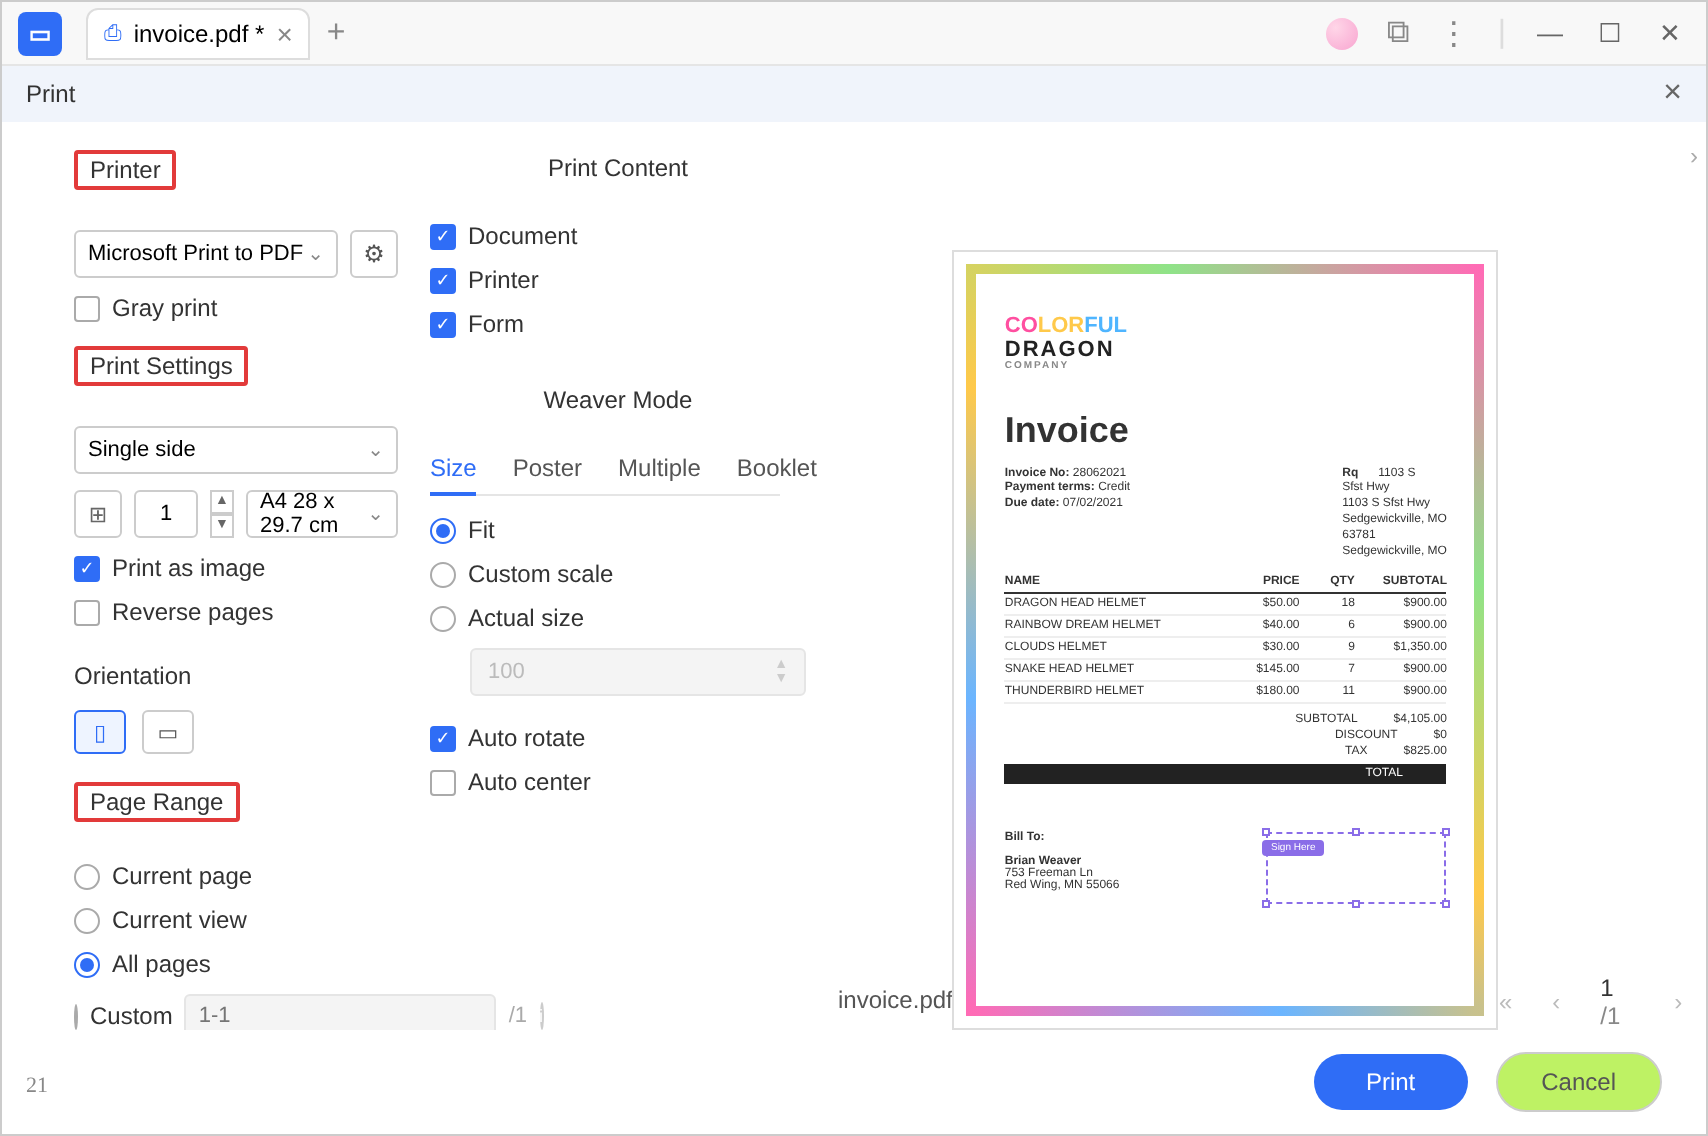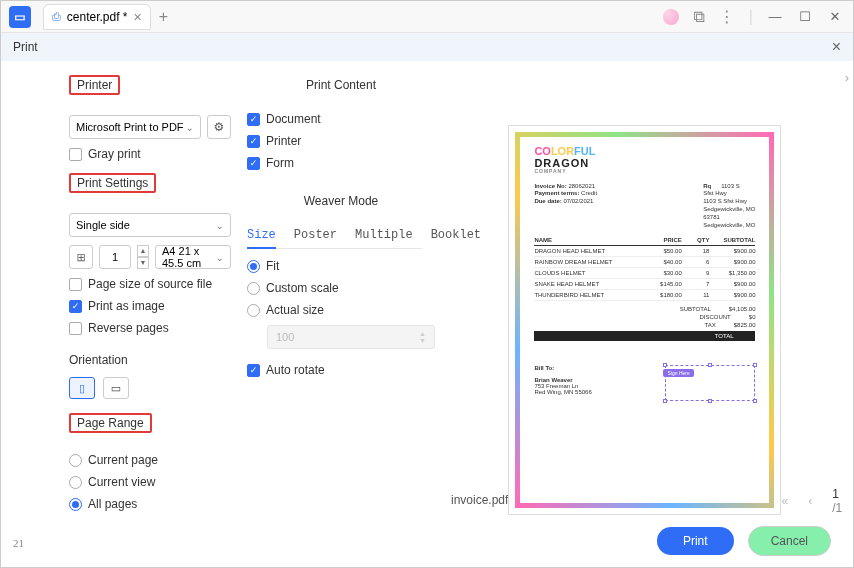--- a/index.html
+++ b/index.html
@@ -10,21 +10,21 @@
 .tab { height: 26px; background: #fff; border: 1px solid #ddd; border-radius: 6px 6px 0 0; display: flex; align-items: center; padding: 0 8px; font-size: 12px; gap: 6px; margin-left: 4px; }
 .tab-close { color: #888; font-size: 14px; cursor: pointer; }
 .tab-add { margin-left: 8px; color: #888; font-size: 16px; cursor: pointer; }
 .titlebar-right { margin-left: auto; display: flex; align-items: center; gap: 14px; padding-right: 10px; }
 .blob-icon { width: 16px; height: 16px; border-radius: 50%; background: radial-gradient(circle at 30% 30%, #ffd6e8, #f8a5d0); }
 .win-btn { width: 16px; color: #666; font-size: 13px; text-align: center; }
 
 .dialog-header { height: 28px; background: #f0f4fb; display: flex; align-items: center; padding: 0 12px; font-size: 12px; color: #333; }
 .dialog-close { margin-left: auto; color: #666; font-size: 16px; cursor: pointer; }
 
-.content { display: flex; height: calc(100% - 32px - 28px - 52px); margin-left: 32px; }
+.content { display: flex; height: calc(100% - 32px - 28px - 52px); }
 .col-left { width: 210px; padding: 14px 12px 0 36px; }
 .col-mid { width: 210px; padding: 14px 0 0 4px; text-align: center; }
 .col-right { flex: 1; padding: 14px 16px 0 16px; display: flex; flex-direction: row; align-items: flex-end; }
 
 .section-label { font-size: 12px; color: #333; margin-bottom: 10px; display: inline-block; }
 .highlighted { border: 2px solid #e23a3a; padding: 1px 6px; border-radius: 2px; }
 
 .select { width: 100%; height: 24px; border: 1px solid #ccc; border-radius: 3px; font-size: 11px; padding: 0 6px; display: flex; align-items: center; justify-content: space-between; background: #fff; }
 .select .chev { color: #888; font-size: 10px; }
 .row { display: flex; align-items: center; gap: 6px; margin-bottom: 8px; }
@@ -47,29 +47,29 @@
 
 .orient-btns { display: flex; gap: 8px; margin-bottom: 14px; }
 .orient-btn { width: 26px; height: 22px; border: 1px solid #ccc; border-radius: 3px; display: flex; align-items: center; justify-content: center; font-size: 11px; color: #555; }
 .orient-btn.active { border-color: #2f6df6; color: #2f6df6; background: #eef4ff; }
 
 .custom-input { flex: 1; height: 22px; background: #f4f4f4; border: 1px solid #e5e5e5; border-radius: 3px; font-size: 11px; color: #bbb; padding: 0 6px; }
 .slash { color: #aaa; font-size: 11px; }
 .info-icon { width: 14px; height: 14px; border-radius: 50%; background: #ccc; color: #fff; font-size: 9px; display: flex; align-items: center; justify-content: center; }
 
 .tabs { display: flex; gap: 18px; font-size: 12px; border-bottom: 1px solid #e5e5e5; margin-bottom: 10px; padding-bottom: 4px; width: 175px; }
-.mode-tab { color: #555; padding-bottom: 2px; font-family: Liberation Mono, monospace; }
+.mode-tab { color: #555; padding-bottom: 2px; }
 .mode-tab.active { color: #2f6df6; border-bottom: 2px solid #2f6df6; margin-bottom: -5px; padding-bottom: 3px; }
 
 .scale-input { width: 168px; height: 24px; background: #f4f4f4; border: 1px solid #e5e5e5; border-radius: 3px; font-size: 11px; color: #bbb; padding: 0 8px; display:flex; align-items:center; justify-content:space-between; margin-left: 20px; margin-bottom: 14px; }
 .scale-input .updown { display:flex; flex-direction:column; font-size:7px; color:#ccc; line-height:7px; }
 
 .preview-title { font-size: 12px; color: #555; margin-bottom: 8px; }
 .preview-frame { width: 280px; height: 390px; border: 1px solid #ddd; padding: 6px; background: #fff; }
-.preview-inner { width: 100%; height: 100%; border: 5px solid transparent; border-image: linear-gradient(45deg, #ff6bb5, #6bb5ff, #ffc94a, #8fe388, #ff6bb5) 1; padding: 8px 14px; position: relative; font-size: 8px; color: #333; }
+.preview-inner { width: 100%; height: 100%; border: 5px solid transparent; border-image: linear-gradient(45deg, #ff6bb5, #6bb5ff, #ffc94a, #8fe388, #ff6bb5) 1; padding: 20px 14px; position: relative; font-size: 8px; color: #333; }
 .logo { font-size: 11px; font-weight: bold; line-height: 1.1; }
 .logo .c1 { color: #ff4fa0; } .logo .c2 { color: #ffc94a; } .logo .c3 { color: #4fb5ff; }
 .logo .helmets { color: #222; letter-spacing: 1px; }
 .logo .company { font-size: 5px; color: #888; letter-spacing: 1px; }
 .invoice-h { font-size: 18px; font-weight: bold; margin-top: 18px; }
 .meta { display: flex; justify-content: space-between; margin-top: 8px; font-size: 6px; }
 .meta-left div, .meta-right div { line-height: 1.3; }
 .meta b { font-weight: bold; }
 .tbl { margin-top: 8px; }
 .tbl-head { display: flex; font-size: 6px; font-weight: bold; border-bottom: 1px solid #333; padding-bottom: 2px; }
@@ -85,33 +85,33 @@
 .sign-box { width: 90px; height: 36px; border: 1px dashed #8a6de8; position: relative; }
 .sign-tag { position: absolute; top: 3px; left: -3px; background: #8a6de8; color: #fff; font-size: 5px; padding: 1px 4px; border-radius: 2px; }
 .sign-handle { position:absolute; width:4px; height:4px; border:1px solid #8a6de8; background:#fff; }
 
 .pager { display: flex; align-items: center; gap: 20px; margin-top: 14px; font-size: 12px; color: #888; }
 .pager .pg-btn { color: #bbb; cursor: pointer; }
 .pager .current { color: #333; }
 
 .footer { position: absolute; bottom: 0; left: 0; right: 0; height: 52px; display: flex; align-items: center; justify-content: flex-end; gap: 14px; padding: 0 22px; background: #fff; }
 .btn-primary { background: #2f6df6; color: #fff; border: none; border-radius: 16px; padding: 7px 26px; font-size: 12px; cursor: pointer; }
-.btn-secondary { background: #86efac; color: #555; border: 1px solid #ccc; border-radius: 16px; padding: 7px 22px; font-size: 12px; cursor: pointer; }
+.btn-secondary { background: #bef264; color: #555; border: 1px solid #ccc; border-radius: 16px; padding: 7px 22px; font-size: 12px; cursor: pointer; }
 
 .side-caret { position: absolute; right: 4px; top: 70px; color: #aaa; font-size: 12px; }
 .bottom-left-num { position: absolute; left: 12px; bottom: 18px; font-size: 11px; color: #888; font-family: Liberation Serif, serif; }
 </style>
 </head>
 <body>
 
 <div class="titlebar">
   <div class="app-icon">▭</div>
   <div class="tab">
     <span style="color:#2f6df6;font-size:11px;">⎙</span>
-    <span>center.pdf *</span>
+    <span>invoice.pdf *</span>
     <span class="tab-close">×</span>
   </div>
   <span class="tab-add">+</span>
   <div class="titlebar-right">
     <div class="blob-icon"></div>
     <span style="color:#888;">⧉</span>
     <span style="color:#888;">⋮</span>
     <span style="color:#ddd;">|</span>
     <span class="win-btn">—</span>
     <span class="win-btn">☐</span>
@@ -151,28 +151,24 @@
       </div>
     </div>
     <div class="row">
       <div class="copies-icon">⊞</div>
       <div class="spinner">1</div>
       <div class="spinner-btns">
           <span>▲</span>
           <span>▼</span>
         </div>
       <div class="select paper-select">
-        <span>A4 21 x 45.5 cm</span>
+        <span>A4 28 x 29.7 cm</span>
         <span class="chev">⌄</span>
       </div>
     </div>
-    <div class="checkbox-row">
-        <div class="checkbox"></div>
-        <span>Page size of source file</span>
-      </div>
     <div class="checkbox-row">
         <div class="checkbox checked">✓</div>
         <span>Print as image</span>
       </div>
     <div class="checkbox-row">
         <div class="checkbox"></div>
         <span>Reverse pages</span>
       </div>
 
     <div class="section-label" style="margin-top:10px;">Orientation</div>
@@ -250,32 +246,37 @@
     <div class="scale-input">
       <span>100</span>
       <span class="updown">
           <span>▲</span>
           <span>▼</span>
         </span>
     </div>
     <div class="checkbox-row">
         <div class="checkbox checked">✓</div>
         <span>Auto rotate</span>
+      </div>
+    <div class="checkbox-row">
+        <div class="checkbox"></div>
+        <span>Auto center</span>
       </div>
   </div>
 
   <div class="col-right">
     <div class="preview-title">invoice.pdf</div>
     <div class="preview-frame">
       <div class="preview-inner">
         <div class="logo">
           <div><span class="c1">CO</span><span class="c2">LOR</span><span class="c3">FUL</span></div>
           <div class="helmets">DRAGON</div>
           <div class="company">COMPANY</div>
         </div>
+        <div class="invoice-h">Invoice</div>
         <div class="meta">
           <div class="meta-left">
             <div><b>Invoice No:</b> <span>28062021</span></div>
             <div><b>Payment terms:</b> <span>Credit</span></div>
             <div><b>Due date:</b> <span>07/02/2021</span></div>
           </div>
           <div class="meta-right" style="text-align:left;">
             <div><b>Rq</b>&nbsp;&nbsp;&nbsp;&nbsp;&nbsp;&nbsp;<span>1103 S</span></div>
             <div>Sfst Hwy</div>
             <div>1103 S Sfst Hwy</div>

